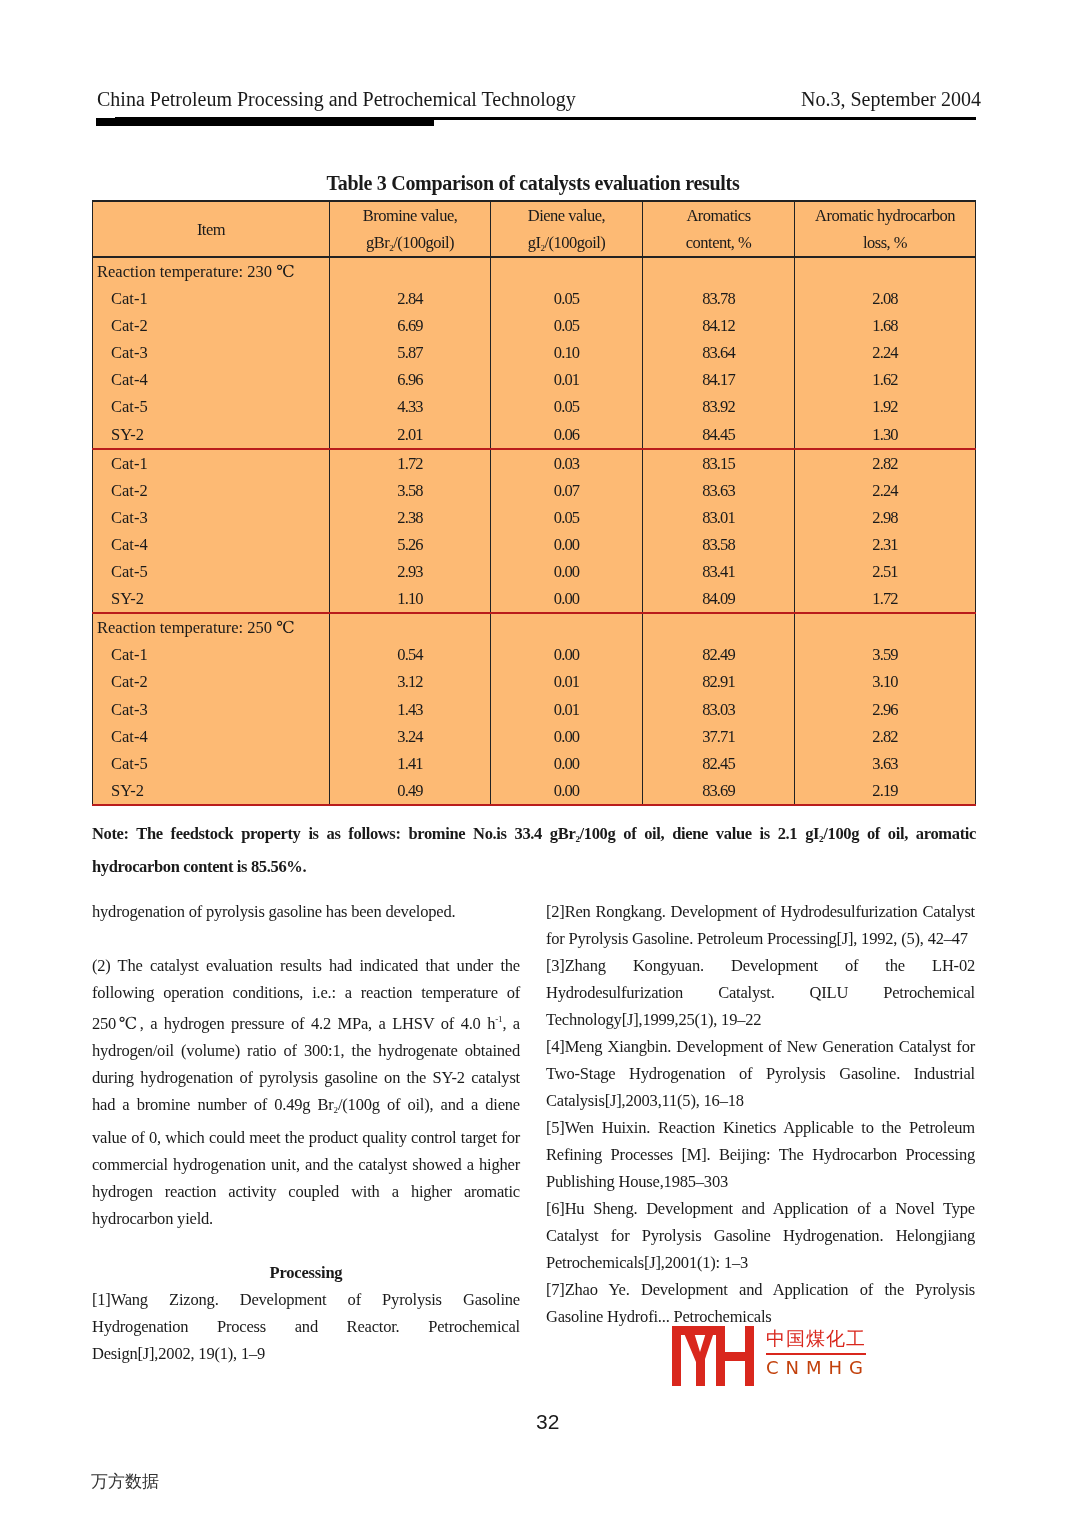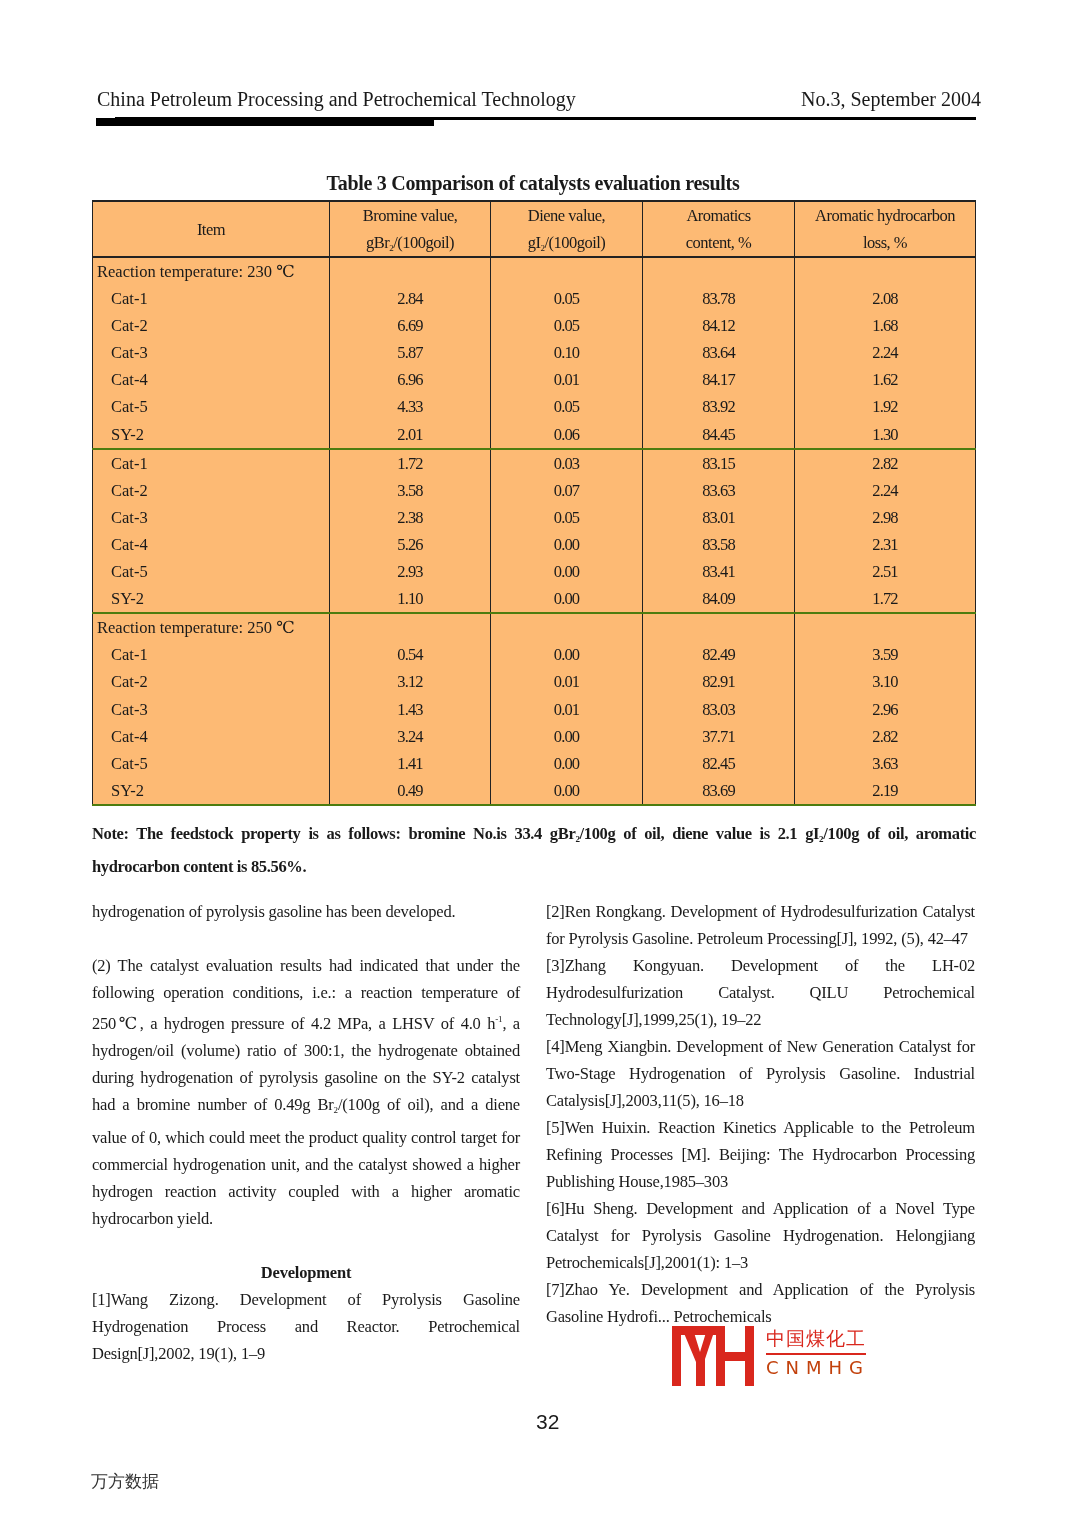--- a/index.html
+++ b/index.html
@@ -18,21 +18,21 @@
                   background: #fdba74; font-size: 16.5px; table-layout: fixed; }
   table.results td, table.results th { border-left: 1.6px solid #222; border-right: 1.6px solid #222;
                   padding: 0; font-weight: normal; }
   table.results thead th { border-top: 2px solid #222; border-bottom: 2px solid #222;
                   text-align: center; line-height: 27px; height: 54px; letter-spacing: -0.5px; }
   table.results thead th .line { display: block; height: 27px; text-align: center; }
   table.results tbody tr td { height: 27.1px; line-height: 27.1px; text-align: center; letter-spacing: -0.9px; }
   table.results tbody tr.group-head td { letter-spacing: -0.3px; }
   table.results tbody tr.group-head td.label { text-align: left; padding-left: 4px; }
   table.results tbody tr td.label { text-align: left; padding-left: 18px; letter-spacing: 0; }
-  table.results tbody tr.group-end td { border-bottom: 2px solid #4d7c0f; }
+  table.results tbody tr.group-end td { border-bottom: 2px solid #b91c1c; }
   sub.s { font-size: 9px; vertical-align: -3px; }
 
   .note { position: absolute; left: 92px; top: 820px; width: 884px; font-size: 16.5px; line-height: 27px;
           letter-spacing: -0.35px; text-align: justify; font-weight: bold; }
 
   .col { position: absolute; font-size: 16.5px; line-height: 27px; letter-spacing: -0.2px; text-align: justify; }
   .col-left { left: 92px; top: 898px; width: 428px; }
   .col-right { left: 546px; top: 898px; width: 429px; }
   .col p { margin: 0; }
   .gap { height: 27px; }
@@ -236,21 +236,21 @@
   </tbody>
 </table>
 
 <div class="note"><span>Note: The feedstock property is as follows: bromine No.is 33.4 gBr</span><sub class="s">2</sub><span>/100g of oil, diene value is 2.1 gI</span><sub class="s">2</sub><span>/100g of oil, aromatic hydrocarbon content is 85.56%.</span></div>
 
 <div class="col col-left">
   <p>hydrogenation of pyrolysis gasoline has been developed.</p>
   <div class="gap"></div>
   <p><span>(2) The catalyst evaluation results had indicated that under the following operation conditions, i.e.: a reaction temperature of 250℃, a hydrogen pressure of 4.2 MPa, a LHSV of 4.0 h</span><sup style="font-size:9px">-1</sup><span>, a hydrogen/oil (volume) ratio of 300:1, the hydrogenate obtained during hydrogenation of pyrolysis gasoline on the SY-2 catalyst had a bromine number of 0.49g Br</span><sub class="s">2</sub><span>/(100g of oil), and a diene value of 0, which could meet the product quality control target for commercial hydrogenation unit, and the catalyst showed a higher hydrogen reaction activity coupled with a higher aromatic hydrocarbon yield.</span></p>
   <div class="gap"></div>
-  <p class="refs-title">Development</p>
+  <p class="refs-title">Processing</p>
   <p class="ref">[1]Wang Zizong. Development of Pyrolysis Gasoline Hydrogenation Process and Reactor. Petrochemical Design[J],2002, 19(1), 1–9</p>
 </div>
 
 <div class="col col-right">
   <p class="ref">[2]Ren Rongkang. Development of Hydrodesulfurization Catalyst for Pyrolysis Gasoline. Petroleum Processing[J], 1992, (5), 42–47</p>
   <p class="ref">[3]Zhang Kongyuan. Development of the LH-02 Hydrodesulfurization Catalyst. QILU Petrochemical Technology[J],1999,25(1), 19–22</p>
   <p class="ref">[4]Meng Xiangbin. Development of New Generation Catalyst for Two-Stage Hydrogenation of Pyrolysis Gasoline. Industrial Catalysis[J],2003,11(5), 16–18</p>
   <p class="ref">[5]Wen Huixin. Reaction Kinetics Applicable to the Petroleum Refining Processes [M]. Beijing: The Hydrocarbon Processing Publishing House,1985–303</p>
   <p class="ref">[6]Hu Sheng. Development and Application of a Novel Type Catalyst for Pyrolysis Gasoline Hydrogenation. Helongjiang Petrochemicals[J],2001(1): 1–3</p>
   <p class="ref">[7]Zhao Ye. Development and Application of the Pyrolysis Gasoline Hydrofi... Petrochemicals</p>

